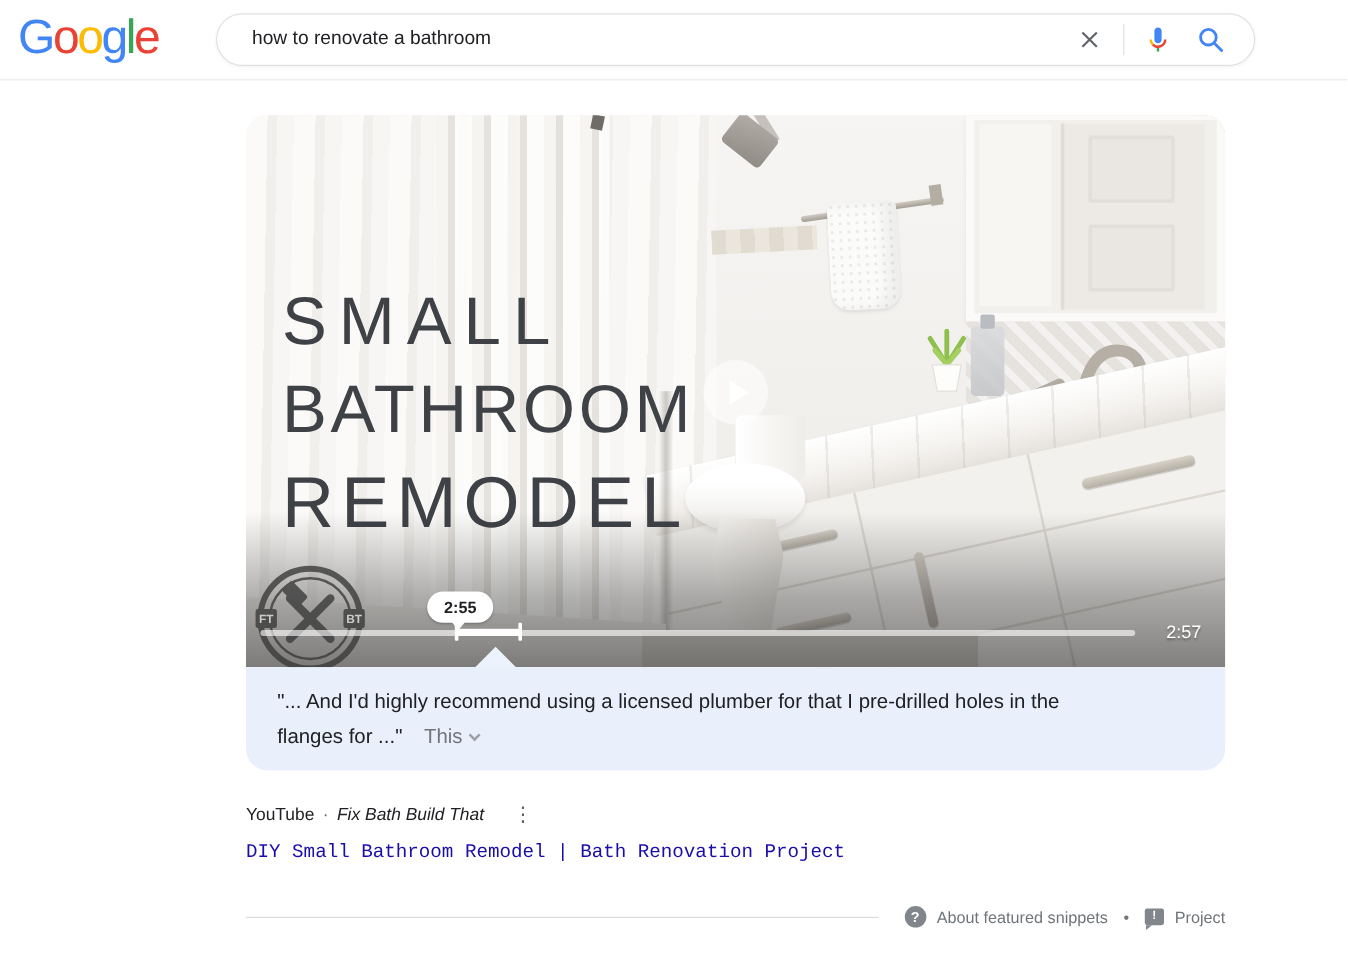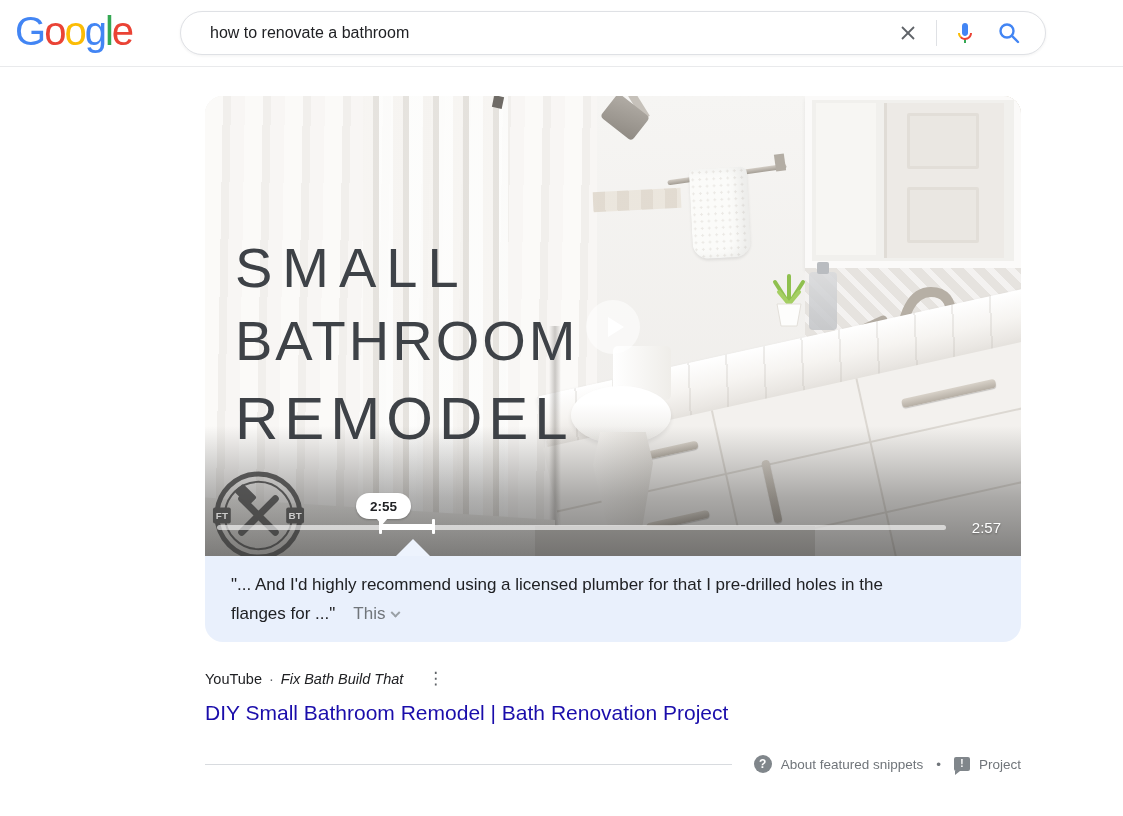--- a/index.html
+++ b/index.html
@@ -124,22 +124,22 @@
   .more { color:#70757a; margin-left:18px; cursor:pointer; white-space:nowrap; }
   .more .caret { display:inline-block; width:7px; height:7px; border-right:2px solid #9aa0a6;
     border-bottom:2px solid #9aa0a6; transform:rotate(45deg) translate(-2px,-2px); margin-left:7px; }
 
   
   .source-row { position:absolute; left:205px; top:670px; display:flex; align-items:flex-end;
     font-size:14.5px; color:#202124; }
   .source-sep { margin:0 7px; color:#5f6368; }
   .source-channel { font-style:italic; }
   .kebab { margin-left:24px; color:#5f6368; font-size:17px; cursor:pointer; line-height:1; }
-  .result-title { position:absolute; left:205px; top:701px; font-size:21px; color:#1a0dab;
-    cursor:pointer; }
+  .result-title { position:absolute; left:205px; top:701px; font-size:16px; color:#1a0dab;
+    cursor:pointer;font-family:Liberation Mono, monospace; }
   .footer { position:absolute; left:205px; top:753px; width:816px; height:22px;
     display:flex; align-items:center; font-size:13.5px; color:#70757a; }
   .fline { flex:1; height:1px; background:#d8dbdf; margin-right:22px; }
   .qicon { width:18px; height:18px; border-radius:50%; background:#80868b; color:#fff;
     font-size:12px; font-weight:bold; line-height:18px; text-align:center; margin-right:9px;
     cursor:pointer; flex:none; }
   .about-link { cursor:pointer;text-align:center; }
   .fbullet { margin:0 13px; }
   .fbicon { position:relative; width:16px; height:14px; border-radius:2px; background:#80868b;
     color:#fff; font-size:10px; font-weight:bold; line-height:14px; text-align:center;

